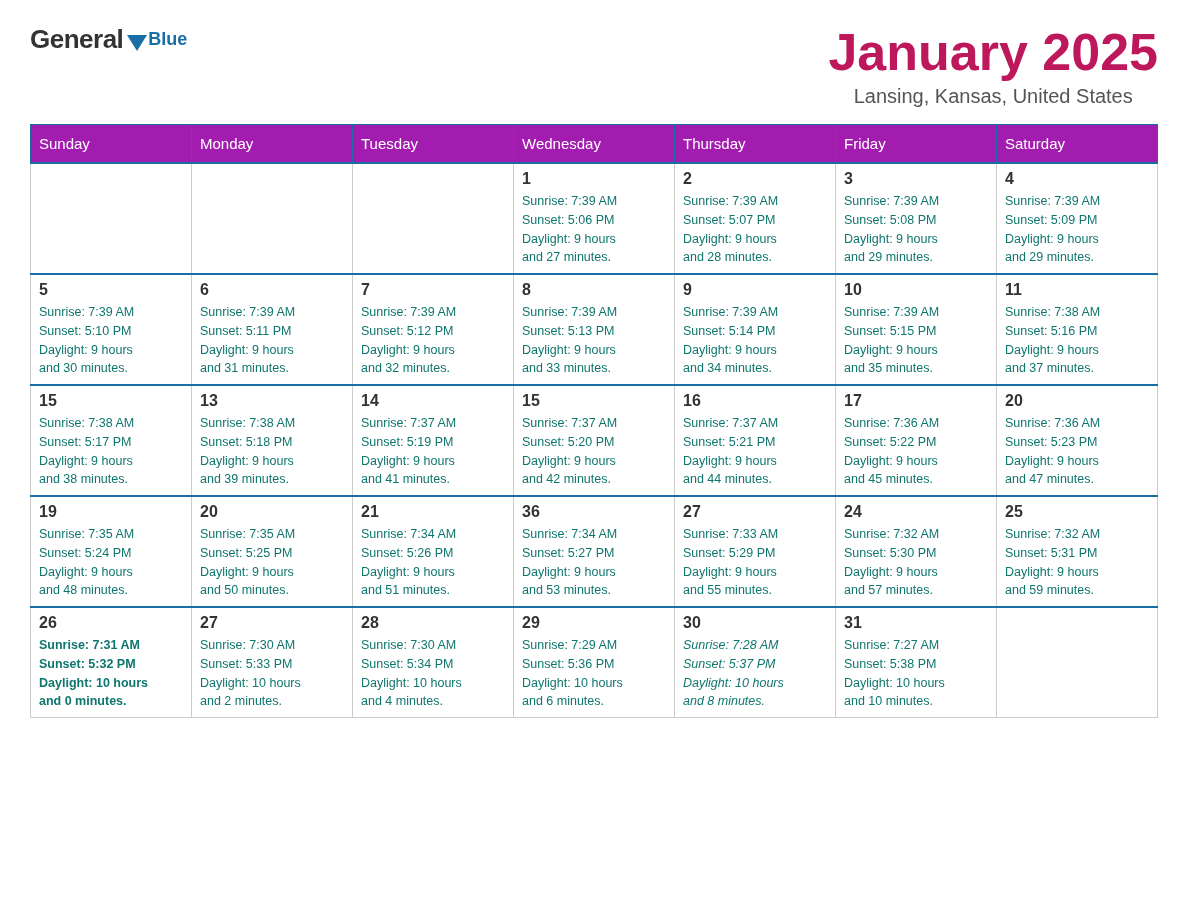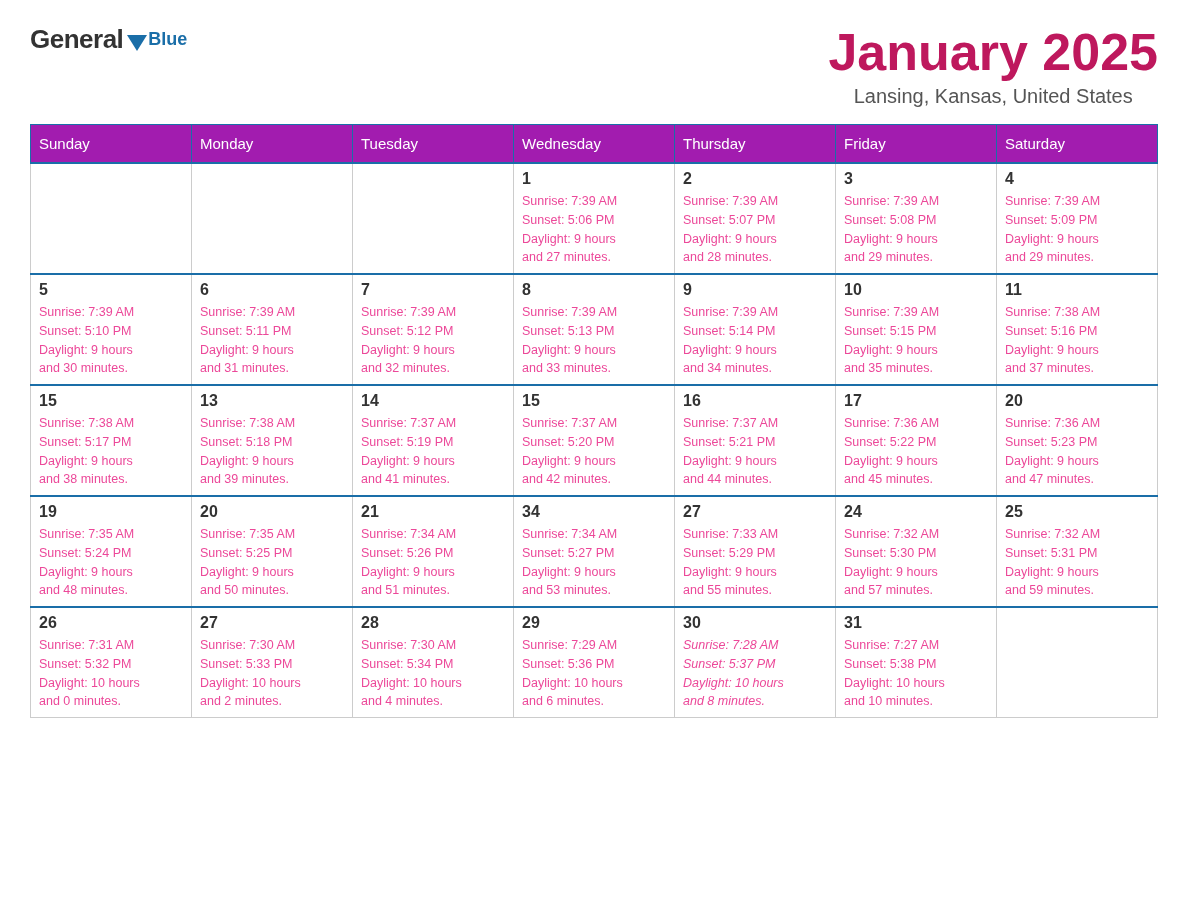--- a/index.html
+++ b/index.html
@@ -86,21 +86,21 @@
     }
     .day-num {
       font-size: 16px;
       font-weight: bold;
       color: #333;
       display: block;
       margin-bottom: 4px;
     }
     .day-info {
       font-size: 12.5px;
-      color: #ec4899;
+      color: #0f766e;
       line-height: 1.5;
     }
     .empty-cell {
       background: #fff;
     }
   </style>
 </head>
 <body>
 
 <div class="header">
@@ -281,21 +281,21 @@
 and 50 minutes.</div>
         </td>
         <td>
           <span class="day-num">21</span>
           <div class="day-info" style="white-space: pre-line;">Sunrise: 7:34 AM
 Sunset: 5:26 PM
 Daylight: 9 hours
 and 51 minutes.</div>
         </td>
         <td>
-          <span class="day-num">34</span>
+          <span class="day-num">36</span>
           <div class="day-info" style="white-space: pre-line;">Sunrise: 7:34 AM
 Sunset: 5:27 PM
 Daylight: 9 hours
 and 53 minutes.</div>
         </td>
         <td>
           <span class="day-num">27</span>
           <div class="day-info" style="white-space: pre-line;">Sunrise: 7:33 AM
 Sunset: 5:29 PM
 Daylight: 9 hours
@@ -312,21 +312,21 @@
           <span class="day-num">25</span>
           <div class="day-info" style="white-space: pre-line;">Sunrise: 7:32 AM
 Sunset: 5:31 PM
 Daylight: 9 hours
 and 59 minutes.</div>
         </td>
       </tr>
       <tr>
         <td>
           <span class="day-num">26</span>
-          <div class="day-info" style="white-space: pre-line;">Sunrise: 7:31 AM
+          <div class="day-info" style="white-space: pre-line; font-weight: bold;">Sunrise: 7:31 AM
 Sunset: 5:32 PM
 Daylight: 10 hours
 and 0 minutes.</div>
         </td>
         <td>
           <span class="day-num">27</span>
           <div class="day-info" style="white-space: pre-line;">Sunrise: 7:30 AM
 Sunset: 5:33 PM
 Daylight: 10 hours
 and 2 minutes.</div>

